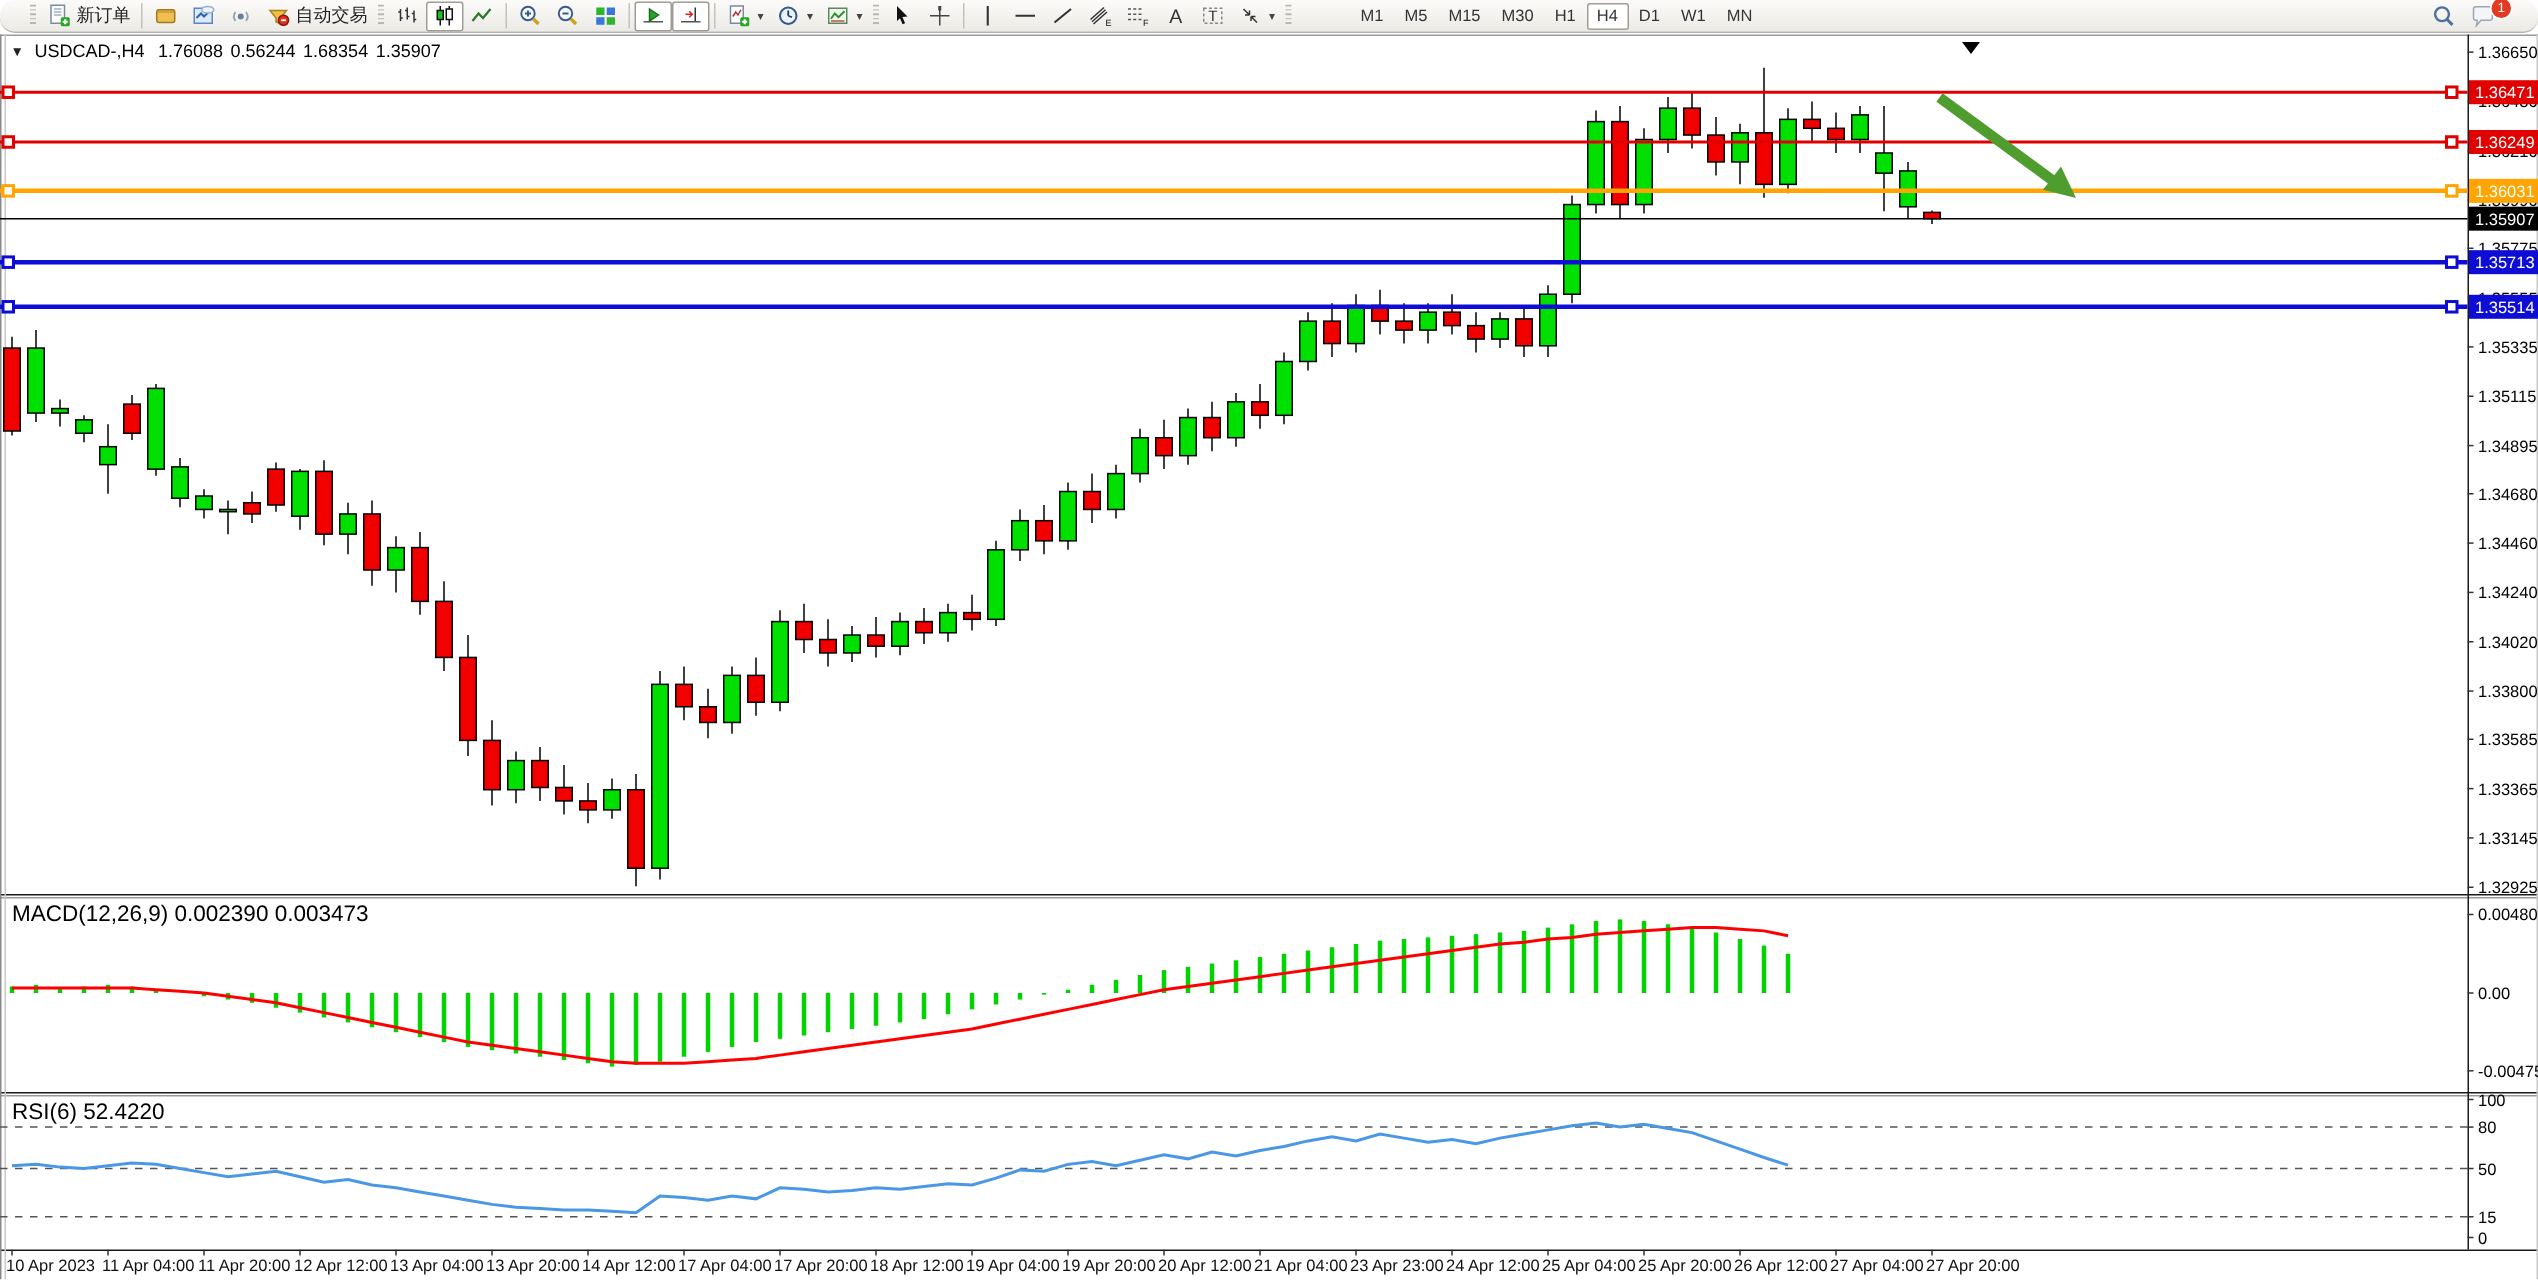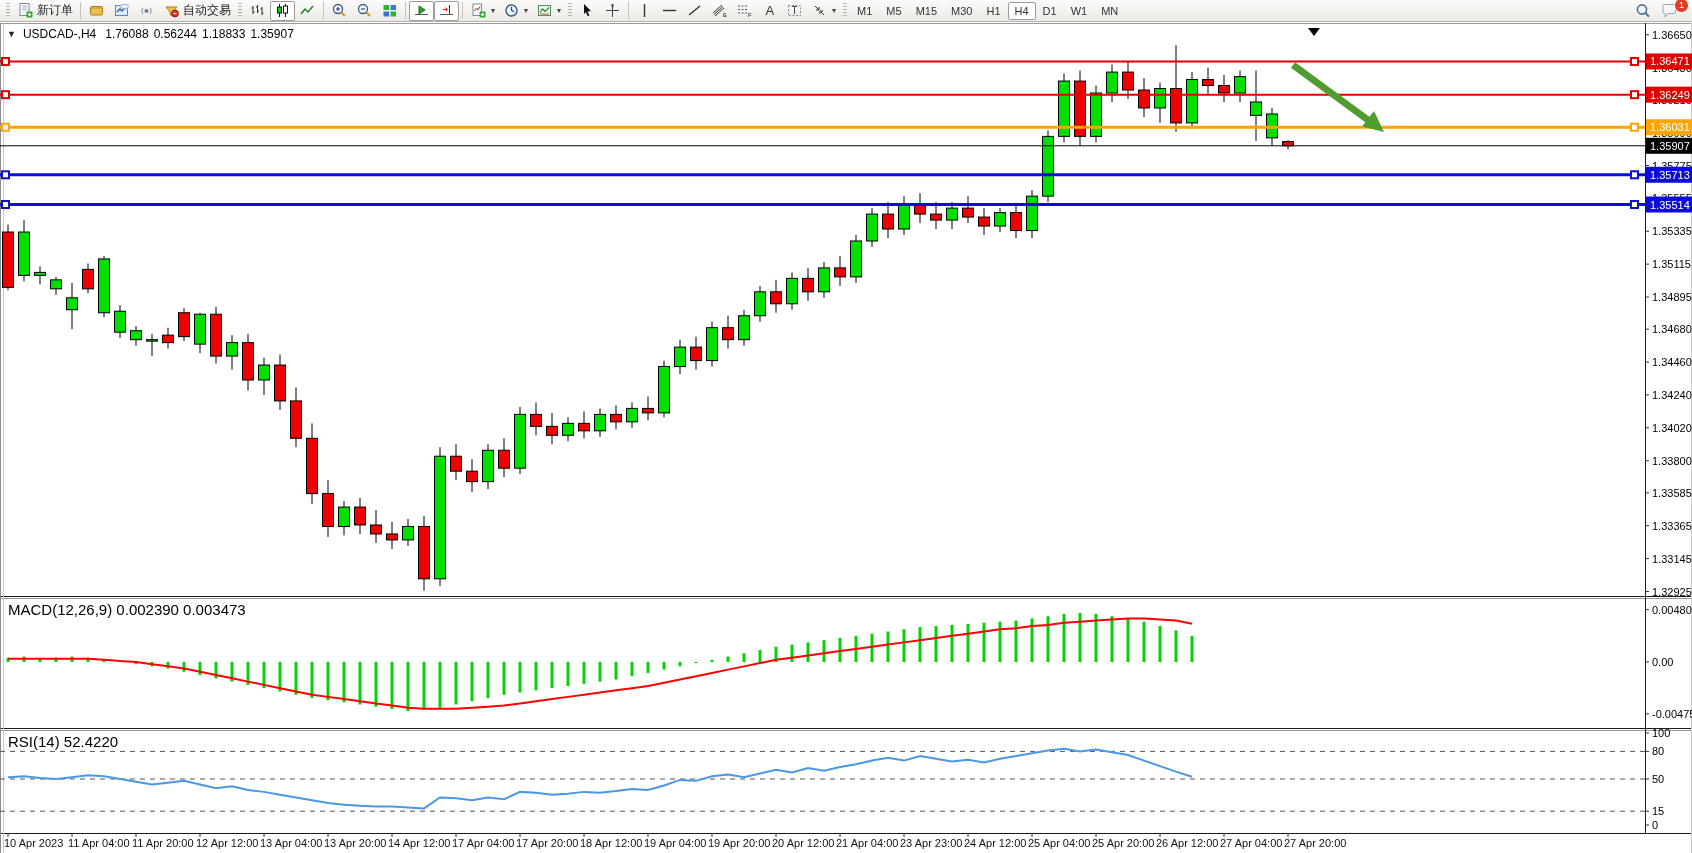--- a/index.html
+++ b/index.html
@@ -1,18 +1,18 @@
 <!DOCTYPE html>
 <html><head>
 <meta charset="utf-8">
 <style>
   html,body{margin:0;padding:0;}
   body{width:1692px;height:853px;background:#fff;font-family:"Liberation Sans",sans-serif;position:relative;overflow:hidden;}
   
-  .toolbar{position:absolute;top:0;left:0;width:1692px;height:22px;background:linear-gradient(#fcfbfa,#eceae5);border-bottom:1px solid #b5b1ab;display:flex;align-items:center;padding:0 3px;box-sizing:border-box;z-index:10;}
+  .toolbar{position:absolute;top:0;left:0;width:1692px;height:22px;background:linear-gradient(#fcfbfa,#eceae5);border-bottom:1px solid #b5b1ab;display:flex;align-items:center;padding:0 17px;box-sizing:border-box;z-index:10;border-radius:10px;}
   .tbtn{height:20px;display:flex;align-items:center;justify-content:center;gap:3px;padding:0 3px;font-size:12px;color:#222;border:1px solid transparent;box-sizing:border-box;}
   .tbtn.pressed{background:#fff;border:1px solid #a19d96;border-radius:2px;}
   .sep{width:1px;height:17px;background:#c6c2bb;margin:0 3px;}
   .handle{width:4px;height:15px;margin:0 3px;background-image:repeating-linear-gradient(180deg,#b9b5ae 0 1px,transparent 1px 3px);background-size:1px 100%;background-repeat:repeat-x;background-position:1px 0;}
   .caret{font-size:8px;color:#444;margin-left:1px;}
   .tf{font-size:11px;color:#333;padding:2px 6px;border:1px solid transparent;}
   .tf.active{background:#fff;border:1px solid #a19d96;border-radius:2px;}
   .spacer{flex:1;}
   .chatwrap{position:relative;margin-right:6px;}
   .nbadge{position:absolute;top:-4px;right:-7px;background:#e23b24;color:#fff;border-radius:50%;width:13px;height:13px;font-size:9px;display:flex;align-items:center;justify-content:center;border:1px solid #fff;}
@@ -212,21 +212,21 @@
       </svg>
     </span>
   <span class="tbtn">
       <svg class="i" width="17" height="17" viewBox="0 0 17 17">
         <path d="M4 4 L8 8 M8 8 L8 5 M8 8 L5 8" stroke="#333" fill="none"></path>
         <path d="M13 13 L9 9 M9 9 L9 12 M9 9 L12 9" stroke="#333" fill="none"></path>
       </svg>
       <span class="caret">▾</span>
     </span>
   <span class="handle"></span>
-  <span id="tf-group" style="display:flex;align-items:flex-end;">
+  <span id="tf-group" style="display:flex;align-items:flex-end;margin-left:36px;">
       <span class="tf">M1</span>
       <span class="tf">M5</span>
       <span class="tf">M15</span>
       <span class="tf">M30</span>
       <span class="tf">H1</span>
       <span class="tf active">H4</span>
       <span class="tf">D1</span>
       <span class="tf">W1</span>
       <span class="tf">MN</span>
     </span>
@@ -624,18 +624,18 @@
     <text x="1220" y="847" font-size="11" fill="#111">27 Apr 04:00</text>
     <line x1="1288" y1="833" x2="1288" y2="837" stroke="#333"></line>
     <text x="1284" y="847" font-size="11" fill="#111">27 Apr 20:00</text>
   </svg>
 
 <div class="ohlc-line">
   <span class="tri">▼</span>
   <span style="margin-right:4px;">USDCAD-,H4</span>
   <span>1.76088</span>
   <span>0.56244</span>
-  <span>1.18833</span>
+  <span>1.68354</span>
   <span>1.35907</span>
 </div>
 
 <div class="ind-label" id="macd-label">MACD(12,26,9) 0.002390 0.003473</div>
-<div class="ind-label" id="rsi-label">RSI(14) 52.4220</div>
+<div class="ind-label" id="rsi-label">RSI(6) 52.4220</div>
 
 </body></html>

